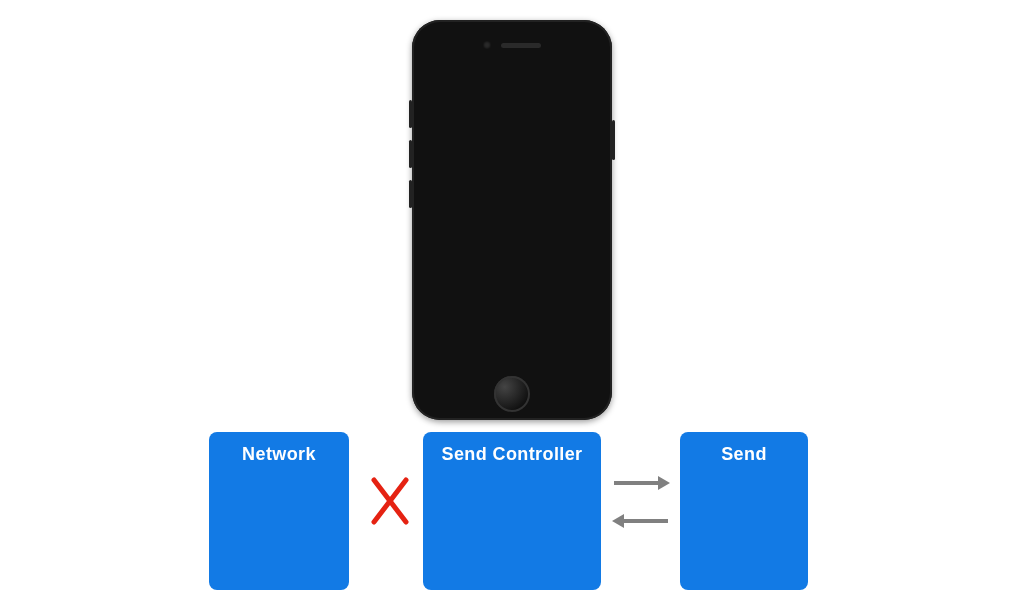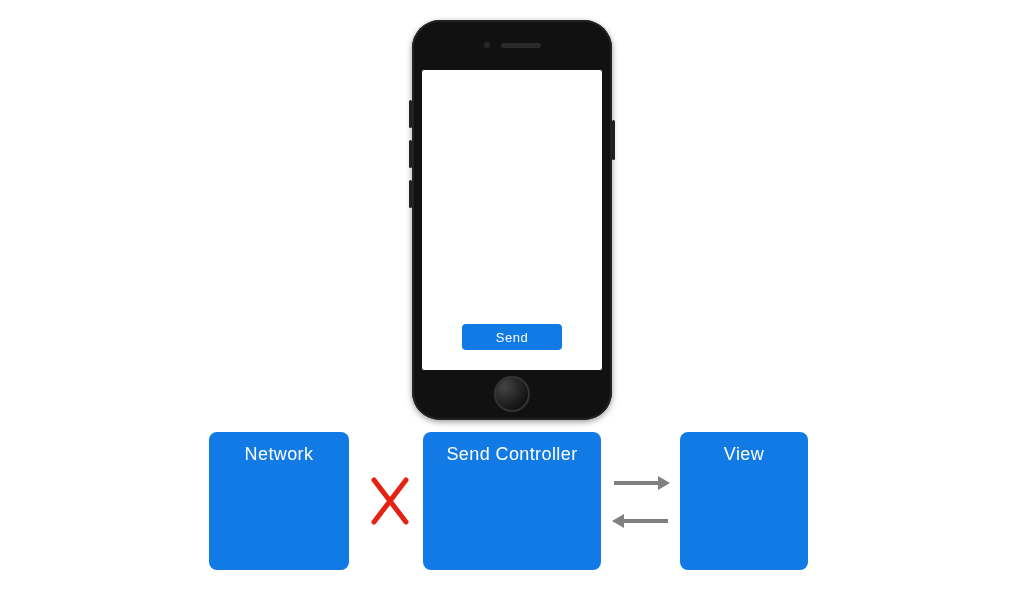--- a/index.html
+++ b/index.html
@@ -85,28 +85,29 @@
     width:36px; height:36px;
     border-radius:50%;
     background:radial-gradient(circle at 30% 30%, #444, #111 70%);
     box-shadow: inset 0 0 0 2px #333;
   }
 
   
   .box {
     position:absolute;
     top:432px;
-    height:138px;
+    height:158px;
     background:#127ae5;
     border-radius:8px;
     color:#fff;
     font-size:18px;
     text-align:center;
     padding-top:12px;
     letter-spacing:.4px;
+    font-weight:bold;
   }
   .box-network { left:209px; width:140px; }
   .box-vc      { left:423px; width:178px; }
   .box-view    { left:680px; width:128px; }
 
   
   .x-mark {
     position:absolute;
     left:370px;
     top:476px;
@@ -124,31 +125,28 @@
   .arrow svg { width:100%; height:100%; display:block; }
 </style>
 </head>
 <body>
 
 <div class="phone">
   <div class="phone-top">
     <span class="camera"></span>
     <span class="speaker"></span>
   </div>
-  <div class="screen">
-    <div class="send-btn">Send</div>
-  </div>
   <div class="home-btn"></div>
 </div>
 
 <div class="box box-network">Network</div>
 
 <div class="box box-vc">Send Controller</div>
 
-<div class="box box-view">View</div>
+<div class="box box-view">Send</div>
 
 <div class="x-mark">
   <svg viewBox="0 0 40 50">
     <line x1="4" y1="4" x2="36" y2="46" stroke="#e52212" stroke-width="5" stroke-linecap="round"></line>
     <line x1="36" y1="4" x2="4" y2="46" stroke="#e52212" stroke-width="5" stroke-linecap="round"></line>
   </svg>
 </div>
 
 <div class="arrow arrow-right">
   <svg viewBox="0 0 58 16">

